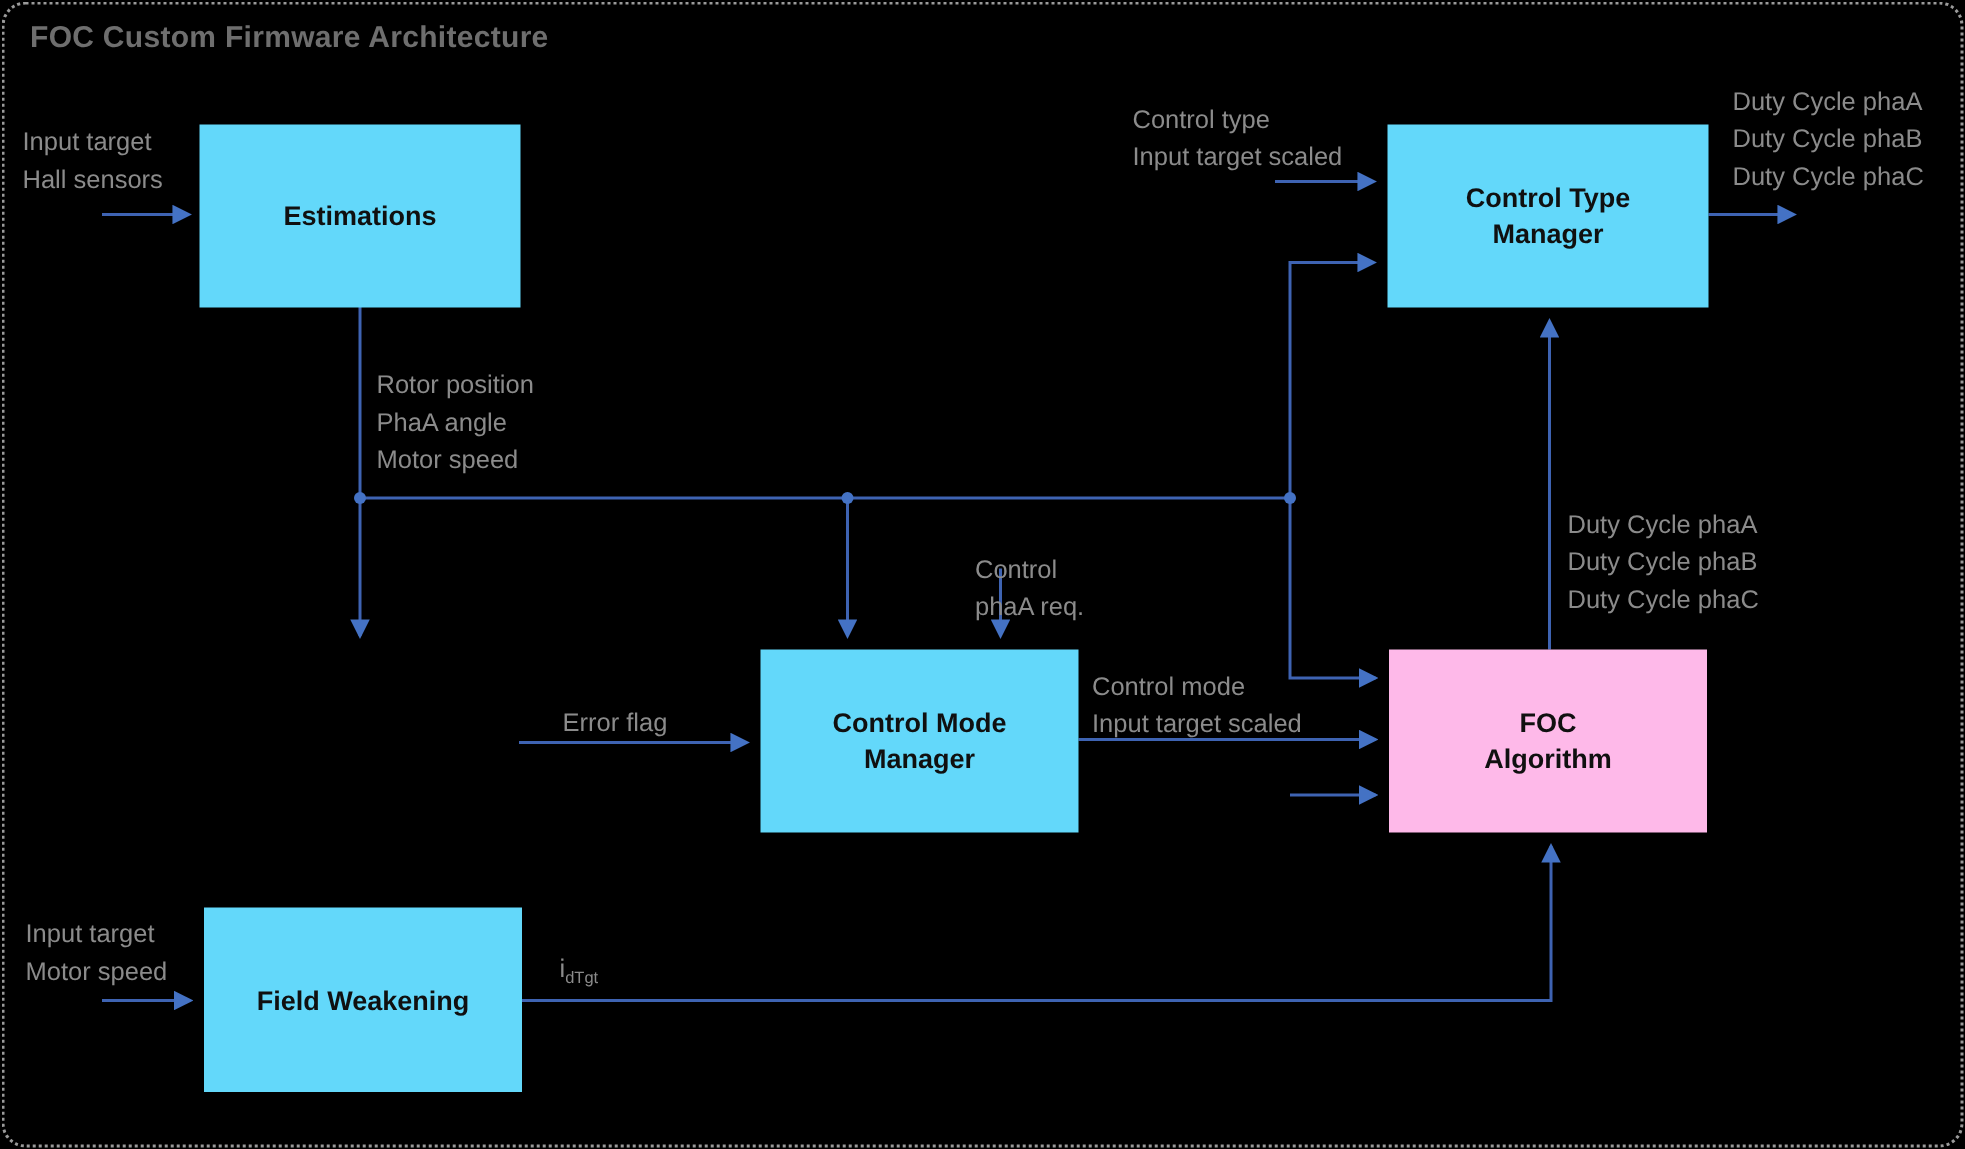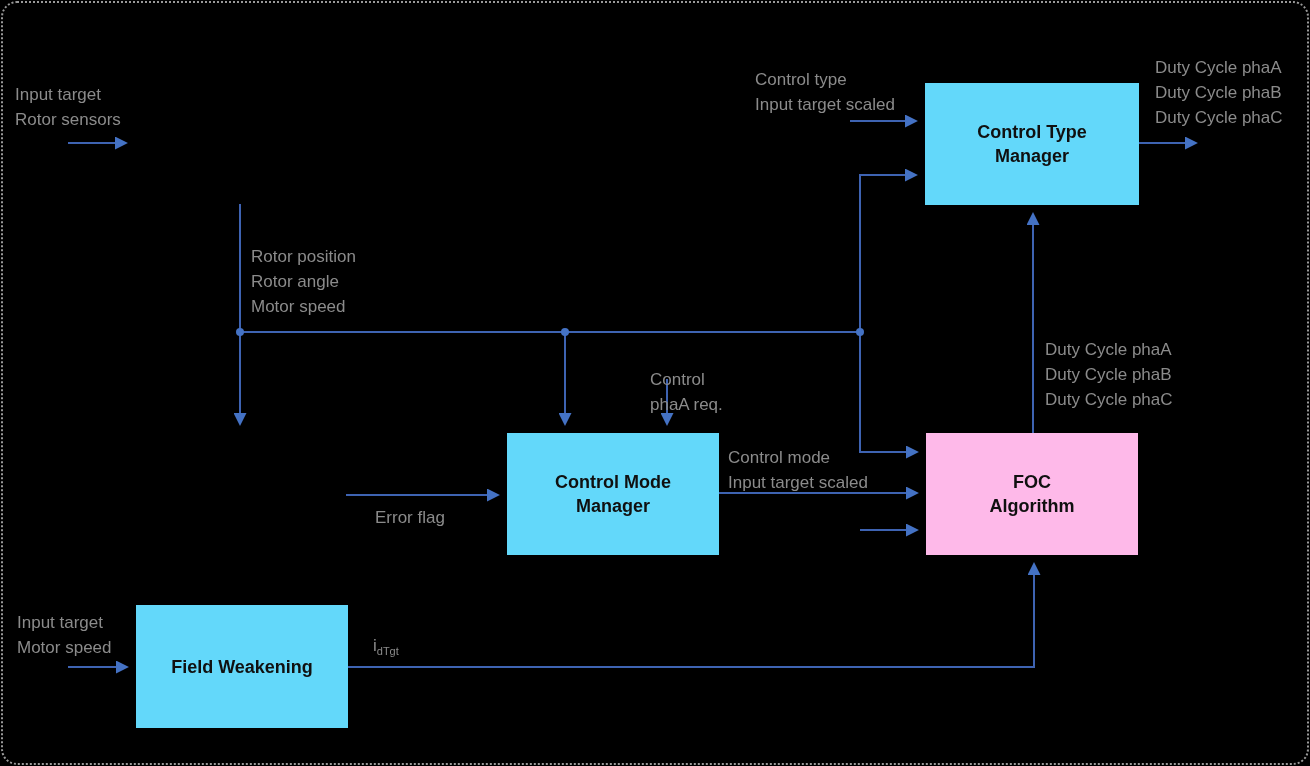--- a/index.html
+++ b/index.html
@@ -26,20 +26,21 @@
   .sig{
     position:absolute;color:#8b8b8b;font-size:17px;line-height:25px;white-space:nowrap;
   }
   .sig sub{font-size:11px;margin-top:12px;}
 </style>
 </head>
 <body>
 
 <div class="slide">
 
+  <div class="title">FOC Custom Firmware Architecture</div>
 
   <svg class="connectors" width="1310" height="766" viewBox="0 0 1310 766">
     <defs>
       <marker id="ah" viewBox="0 0 10 10" refX="8.5" refY="5" markerWidth="6.5" markerHeight="6.5" orient="auto-start-reverse">
         <path d="M0,0 L10,5 L0,10 z" fill="#4472c4"></path>
       </marker>
     </defs>
     <g fill="none" stroke="#3e63b2" stroke-width="2">
       <path d="M68,143 H126" marker-end="url(#ah)"></path>
       <path d="M240,204 V332"></path>
@@ -58,20 +59,23 @@
       <path d="M68,667 H127" marker-end="url(#ah)"></path>
       <path d="M348,667 H1034 V564" marker-end="url(#ah)"></path>
     </g>
     <g fill="#4472c4">
       <circle cx="240" cy="332" r="4"></circle>
       <circle cx="565" cy="332" r="4"></circle>
       <circle cx="860" cy="332" r="4"></circle>
     </g>
   </svg>
 
+  <div class="block" style="left:133px;top:83px;width:214px;height:122px;">
+    <div>Estimations</div>
+  </div>
 
   <div class="block" style="left:925px;top:83px;width:214px;height:122px;">
     <div>
       <div>Control Type</div>
       <div>Manager</div>
     </div>
   </div>
 
 
   <div class="block" style="left:507px;top:433px;width:212px;height:122px;">
@@ -87,46 +91,46 @@
 
   <div class="block pink" style="left:926px;top:433px;width:212px;height:122px;">
     <div>
       <div>FOC</div>
       <div>Algorithm</div>
     </div>
   </div>
 
   <div class="sig" style="left:15px;top:82px;">
     <div>Input target</div>
-    <div>Rotor sensors</div>
+    <div>Hall sensors</div>
   </div>
 
   <div class="sig" style="left:251px;top:244px;">
     <div>Rotor position</div>
-    <div>Rotor angle</div>
+    <div>PhaA angle</div>
     <div>Motor speed</div>
   </div>
 
   <div class="sig" style="left:755px;top:67px;">
     <div>Control type</div>
     <div>Input target scaled</div>
   </div>
 
   <div class="sig" style="left:1155px;top:55px;">
     <div>Duty Cycle phaA</div>
     <div>Duty Cycle phaB</div>
     <div>Duty Cycle phaC</div>
   </div>
 
   <div class="sig" style="left:650px;top:367px;">
     <div>Control</div>
     <div>phaA req.</div>
   </div>
 
-  <div class="sig" style="left:375px;top:469px;margin-top:36px;">Error flag</div>
+  <div class="sig" style="left:375px;top:469px;">Error flag</div>
 
   <div class="sig" style="left:728px;top:445px;">
     <div>Control mode</div>
     <div>Input target scaled</div>
   </div>
 
 
   <div class="sig" style="left:1045px;top:337px;">
     <div>Duty Cycle phaA</div>
     <div>Duty Cycle phaB</div>

